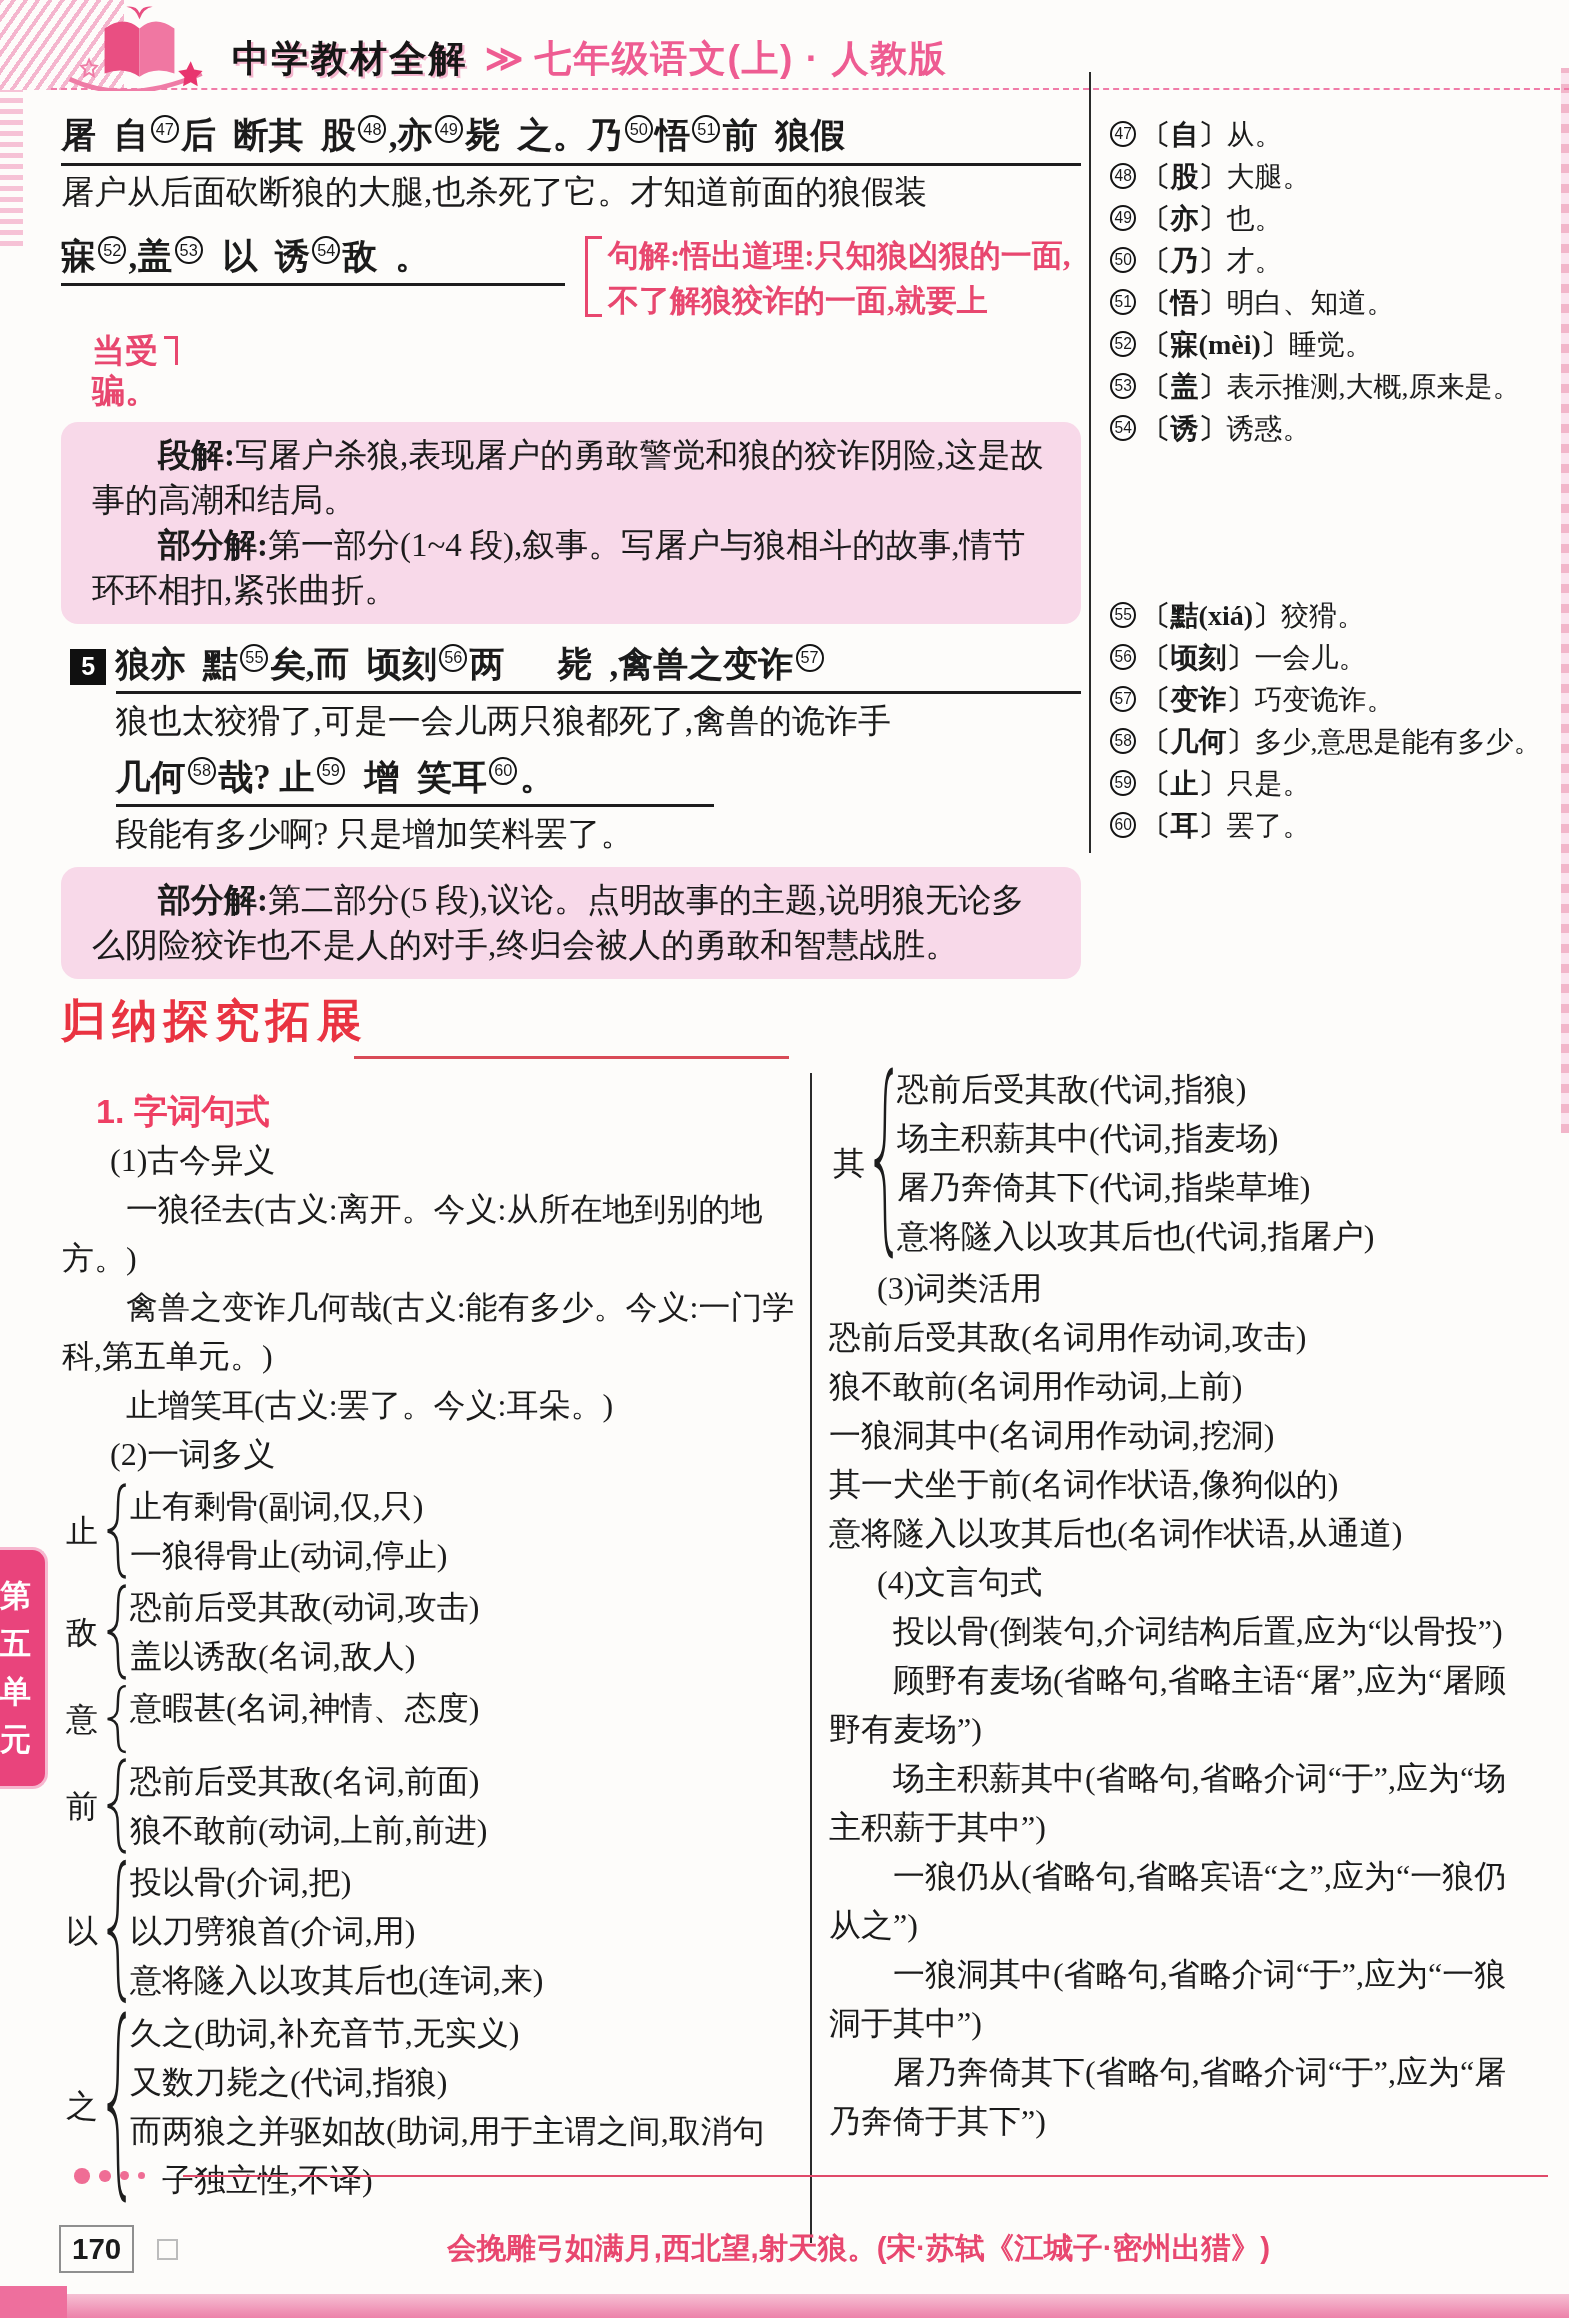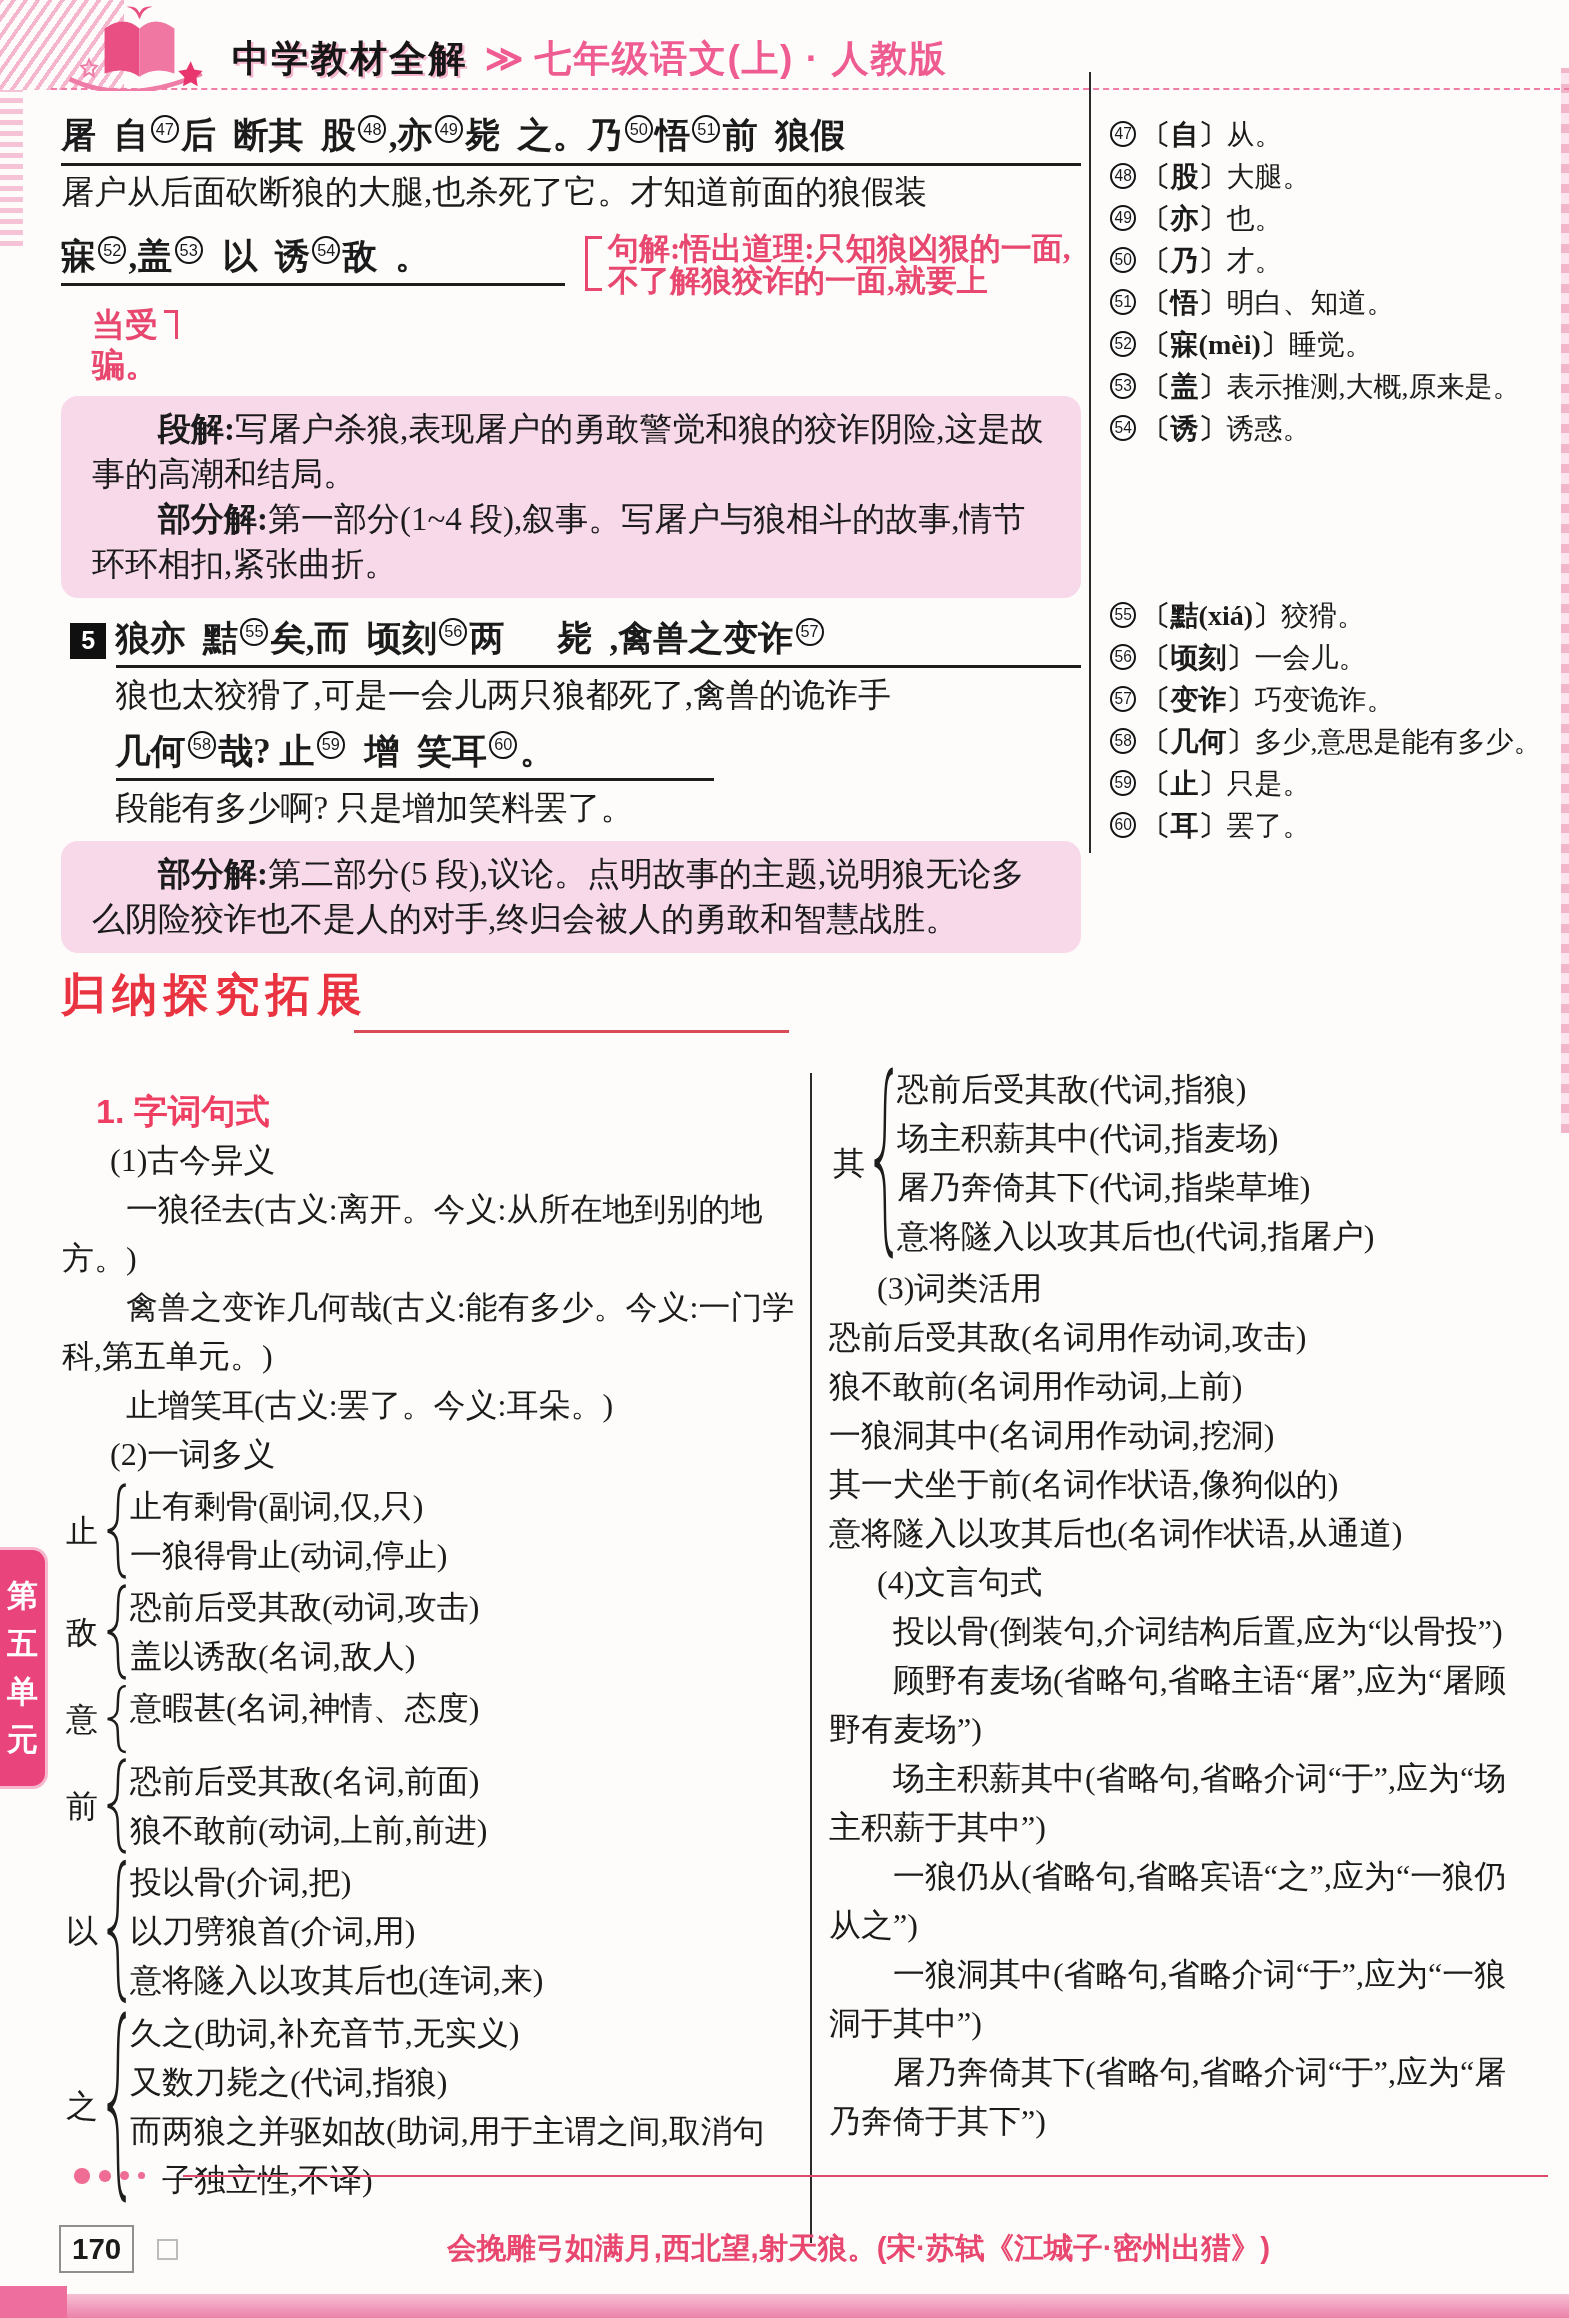--- a/index.html
+++ b/index.html
@@ -29,21 +29,21 @@
   .cls{font-size:35px;font-weight:600;line-height:48px;border-bottom:3.1px solid #1d1d1d;
        padding-bottom:2.3px;white-space:pre-wrap;}
   .circ{display:inline-flex;align-items:center;justify-content:center;width:28px;height:28px;
         border:2.3px solid #141414;border-radius:50%;font-size:16.3px;line-height:1;
         font-family:"Liberation Sans",sans-serif;font-weight:normal;background:#fff;box-sizing:border-box;}
   .cls .circ{vertical-align:12.4px;margin:0 2.3px;}
   .trans{font-size:33px;line-height:44px;margin-top:4.7px;}
   .cls1{margin-top:12.4px;}
   .row2{display:flex;margin-top:18.7px;}
   .row2-left{width:504px;flex:none;}
-  .juj{color:#e8476f;font-size:31px;line-height:32px;font-weight:600;position:relative;
+  .juj{color:#e8476f;font-size:31px;line-height:45px;font-weight:600;position:relative;
        padding-left:23px;margin-left:20px;flex:1;align-self:flex-start;}
   .juj::before{content:'';position:absolute;left:0;top:3.1px;bottom:6.2px;width:14px;
        border-left:3.9px solid #e8476f;border-top:3.9px solid #e8476f;border-bottom:3.9px solid #e8476f;}
   .juj-label{font-weight:bold;}
   .carry{color:#e8476f;font-size:33px;line-height:40px;font-weight:600;margin:7.8px 0 0 31px;}
   .carry-mark{display:inline-block;width:11px;height:26.4px;border-right:3.1px solid #e8476f;
        border-top:3.1px solid #e8476f;margin-left:6.2px;vertical-align:-3.1px;}
   .pinkbox{background:#f8d9e9;border-radius:17px;padding:11px 31px;font-size:33px;
        line-height:45px;margin-top:11px;}
   .pinkbox p{margin:0;text-indent:2em;}
@@ -75,21 +75,21 @@
   .sub{text-indent:1.5em;margin:0;}
   .group{display:flex;align-items:stretch;margin:3.1px 0;}
   .gchar{width:40px;flex:none;align-self:center;text-align:center;}
   .gbrace{width:28px;flex:none;display:flex;}
   .gbrace svg{width:100%;height:100%;}
   .glines{flex:1;}
   .gline{padding-left:1em;text-indent:-1em;}
   
   .unit-tab{left:0;top:1547px;width:48px;padding:22px 0;background:#e9447c;
        border:3.1px solid #f6b7cf;border-left:none;border-radius:0 15.6px 15.6px 0;
-       color:#fff;font-size:31px;font-weight:bold;line-height:48px;text-align:center;
+       color:#fff;font-size:31px;font-weight:bold;line-height:48px;text-align:left;
        font-family:"Liberation Sans",sans-serif;word-break:break-all;box-sizing:border-box;}
   .dotline{left:74px;right:22px;top:2168px;display:flex;align-items:center;}
   .dot{border-radius:50%;background:#ef6d95;margin-right:9.3px;flex:none;}
   .d1{width:15.6px;height:15.6px;}.d2{width:11.7px;height:11.7px;}.d3{width:9.3px;height:9.3px;}.d4{width:7px;height:7px;}
   .redline{flex:1;border-top:2.3px solid #e04a6a;margin-left:28px;}
   .footer{left:59px;right:31px;top:2225px;display:flex;align-items:center;}
   .pagebox{border:2.3px solid #8f8f8f;padding:0 11px;font-size:29.5px;font-weight:bold;
        font-family:"Liberation Sans",sans-serif;line-height:44px;}
   .sqicon{width:17px;height:17px;border:2.3px solid #bcbcbc;margin-left:23px;flex:none;}
   .quote{flex:1;text-align:center;color:#e8476f;font-size:29.5px;font-weight:bold;

